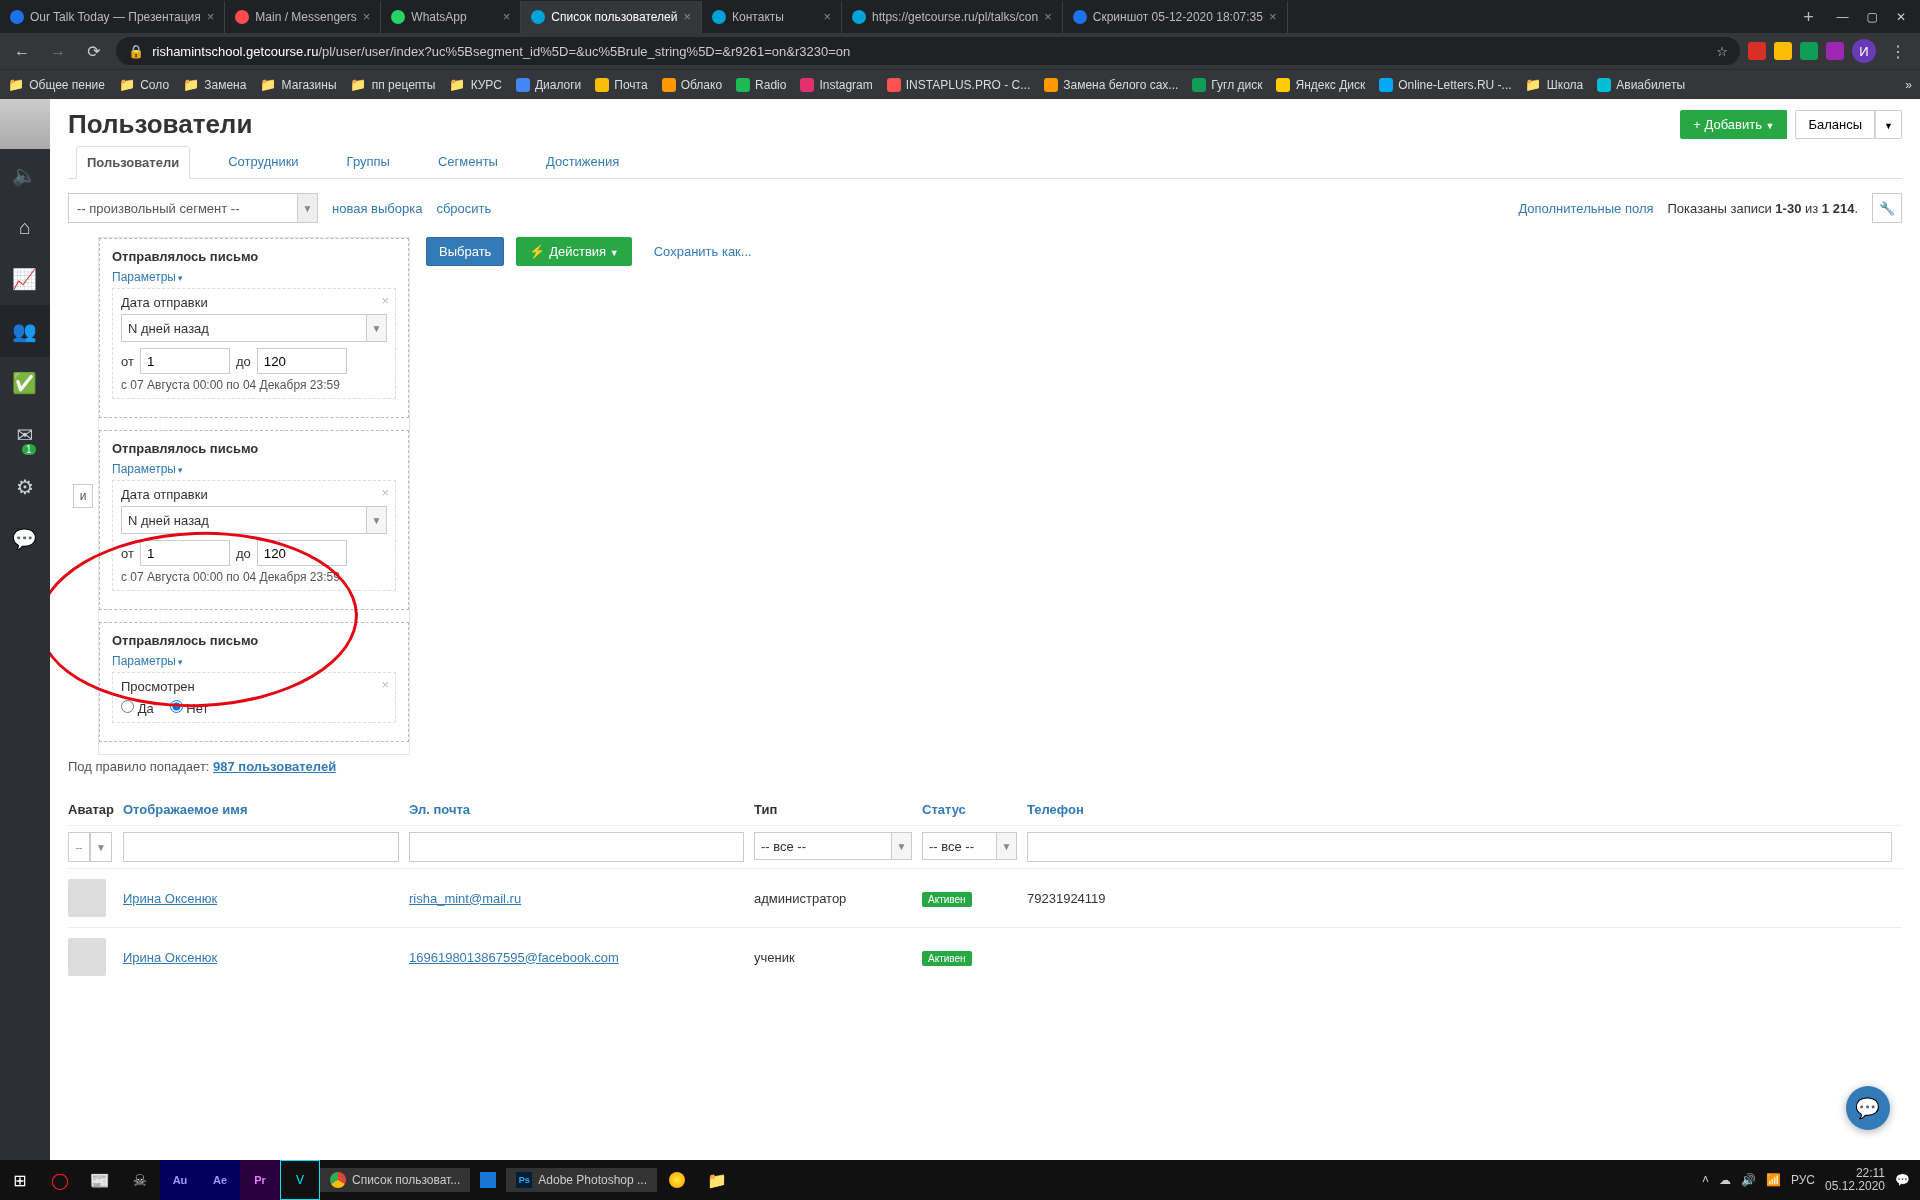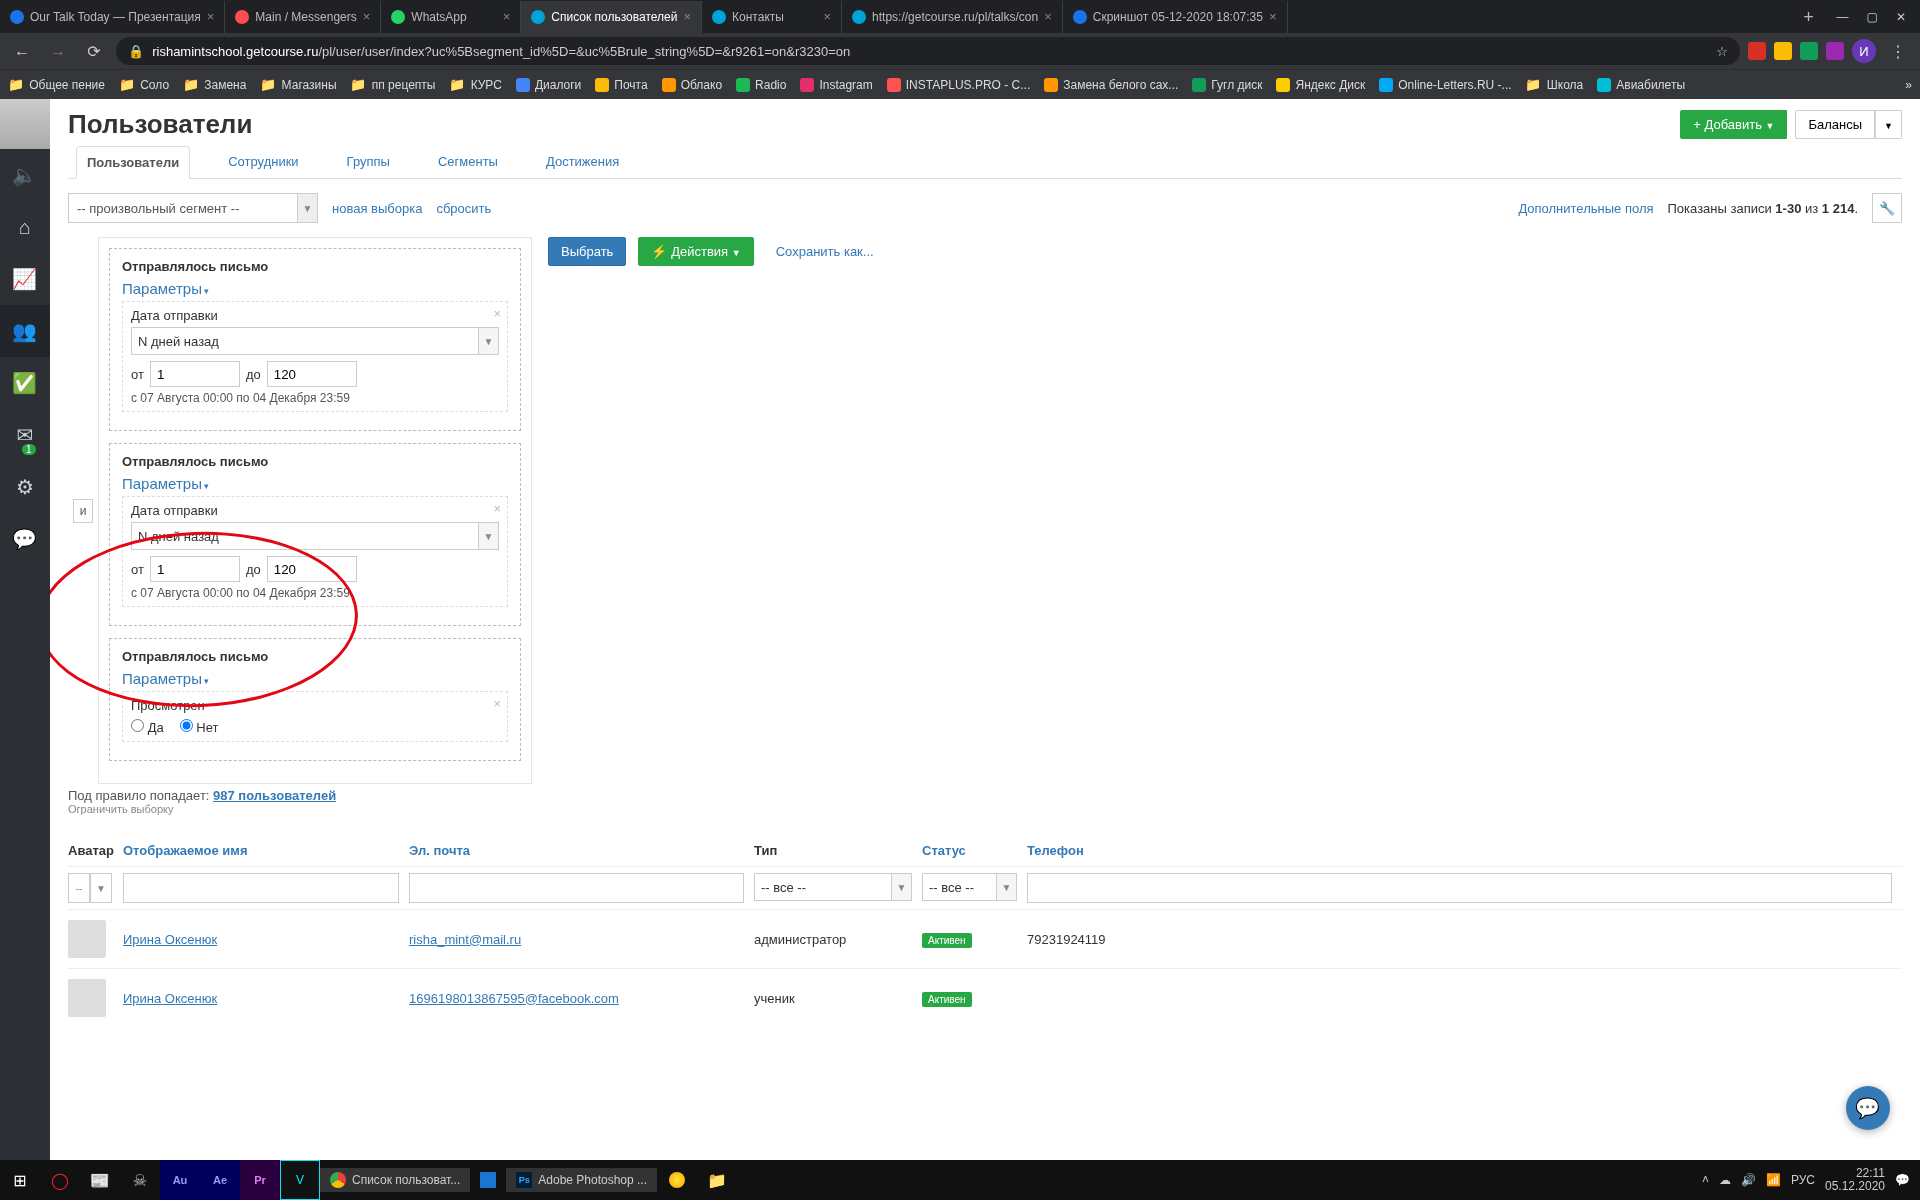--- a/index.html
+++ b/index.html
@@ -51,26 +51,26 @@
 .tabsnav .tabn { padding: 8px 10px; color: #337ab7; cursor: pointer; }
 .tabsnav .tabn.active { border: 1px solid #ddd; border-bottom: 1px solid #fff; border-radius: 4px 4px 0 0; color: #555; margin-bottom: -1px; font-weight: bold; }
 .toolbar { display: flex; align-items: center; gap: 14px; margin: 14px 0; }
 .segment-select { width: 250px; height: 30px; border: 1px solid #ccc; display: flex; align-items: center; padding: 0 8px; color: #555; background: #fff; position: relative; }
 .segment-select .dd { position: absolute; right: 0; top: 0; width: 20px; height: 100%; border-left: 1px solid #ccc; background: #eee; display: flex; align-items: center; justify-content: center; font-size: 10px; color: #888; }
 .link { color: #337ab7; cursor: pointer; }
 .toolbar-right { margin-left: auto; display: flex; align-items: center; gap: 14px; color: #333; }
 .toolbar-right .wrench { border: 1px solid #ccc; width: 30px; height: 30px; display: flex; align-items: center; justify-content: center; }
 
 .rule-wrap { display: flex; }
-.rule-panel { border: 1px solid #e5e5e5; padding: 10px; width: 434px; margin-left: 0; }
+.rule-panel { border: 1px solid #e5e5e5; width: 312px; margin-left: 0; }
 .and-col { width: 30px; display: flex; align-items: center; justify-content: center; }
 .and-chip { border: 1px solid #ccc; padding: 4px 6px; font-size: 12px; color: #555; background: #fff; }
 .rule-block { border: 1px dashed #bbb; padding: 10px 12px 12px 12px; margin-bottom: 12px; }
 .rule-block .title { font-weight: bold; margin-bottom: 6px; }
-.params { color: #337ab7; font-size: 15px; margin-bottom: 4px; cursor: pointer; }
+.params { color: #337ab7; font-size: 12px; margin-bottom: 4px; cursor: pointer; }
 .params::after { content: "▾"; font-size: 9px; margin-left: 2px; }
 .inner { border: 1px dashed #ddd; padding: 6px 8px; margin-bottom: 6px; position: relative; }
 .inner .x { position: absolute; right: 6px; top: 4px; color: #bbb; font-size: 13px; }
 .sel { border: 1px solid #ccc; height: 28px; display: flex; align-items: center; padding: 0 6px; margin-top: 4px; margin-bottom: 6px; position: relative; background: #fff; }
 .sel .dd { position: absolute; right: 0; top: 0; width: 20px; height: 100%; border-left: 1px solid #ccc; background: #f5f5f5; display: flex; align-items: center; justify-content: center; font-size: 10px; color: #888; }
 .row { display: flex; align-items: center; gap: 6px; font-size: 13px; }
 .row input[type=text] { width: 90px; height: 26px; border: 1px solid #ccc; padding: 0 6px; }
 .hint { font-size: 12px; color: #555; margin-top: 4px; }
 .radio-row { display: flex; gap: 16px; margin-top: 6px; }
 .actions-row { display: flex; gap: 12px; margin-bottom: 12px; align-items: center; }
@@ -366,21 +366,20 @@
             <button class="btn btn-primary">Выбрать</button>
             <button class="btn btn-success">⚡ <span>Действия</span> <span style="font-size:9px">▼</span></button>
             <span class="link" style="margin-left:10px">Сохранить как...</span>
           </div>
         </div>
       </div>
 
       <div class="footnote">
         <span>Под правило попадает: </span><a href="#">987 пользователей</a>
       </div>
-      <div class="footnote-small link">Ограничить выборку</div>
 
       <div class="annot" style="left:-30px; top:295px; width:320px; height:175px; transform:rotate(-2deg);"></div>
     </div>
 
     <div class="data-table">
       <div class="thead">
         <div class="col-avatar" style="color:#333;font-weight:bold">Аватар</div>
         <div class="th col-name">Отображаемое имя</div>
         <div class="th col-email">Эл. почта</div>
         <div class="col-type" style="color:#333;font-weight:bold">Тип</div>

